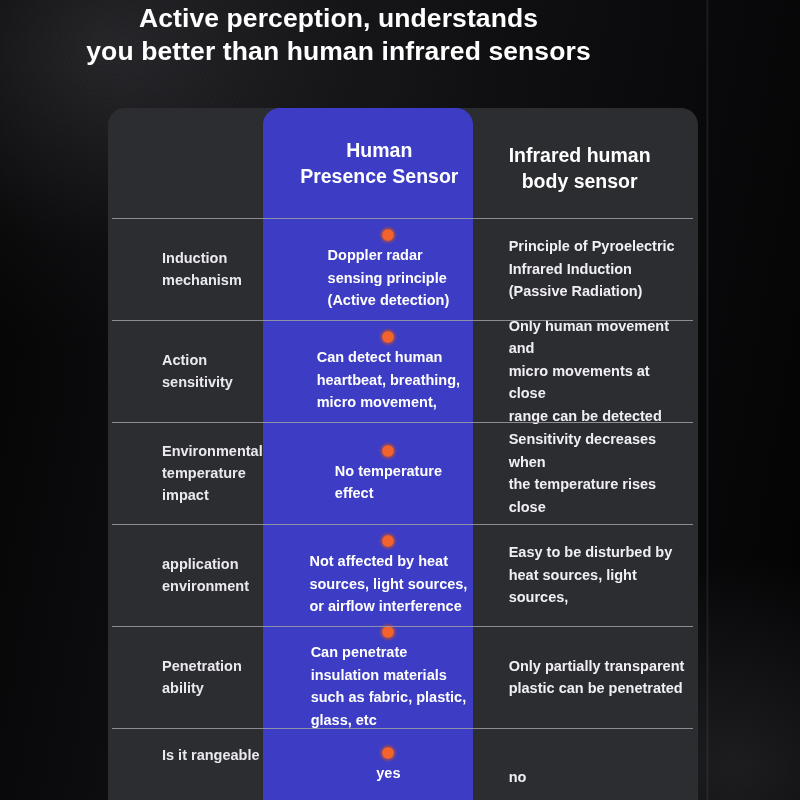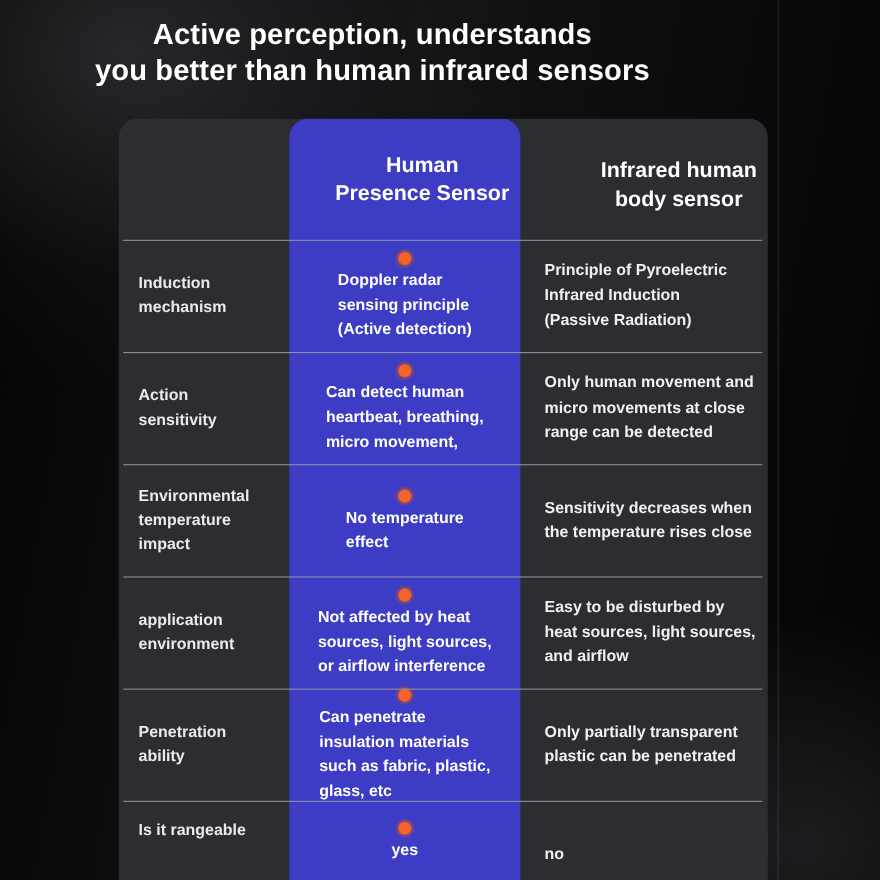--- a/index.html
+++ b/index.html
@@ -38,21 +38,21 @@
   }
   #bg-seam {
     position: absolute;
     top: 0; bottom: 0; left: 706px; width: 3px;
     background: linear-gradient(90deg, rgba(0,0,0,0) 0%, rgba(70,70,78,0.35) 45%, rgba(0,0,0,0) 100%);
   }
 
   
   #title {
     position: absolute;
-    top: 15px; left: 0; width: 677px;
+    top: 2px; left: 0; width: 677px;
     text-align: center;
     color: #ffffff;
     font-size: 26.5px;
     font-weight: 700;
     line-height: 33px;
     letter-spacing: 0.1px;
     z-index: 4;
   }
   #title .tl { display: block; white-space: nowrap; }
 
@@ -101,29 +101,29 @@
     height: 1px;
     background: #9c9ca3;
     opacity: 0.85;
   }
 
   .cell {
     box-sizing: border-box;
     display: flex;
     align-items: center;
   }
-  .c-label  { width: 155px; padding: 0 12px 0 18px; }
+  .c-label  { width: 155px; padding: 0 12px 0 18px; margin-left: 36px; }
   .c-main   { width: 210px; padding: 0 10px 0 10px; }
   .c-other  { width: 225px; padding: 0 10px 0 22px; }
 
   
   #header-row { height: 110px; }
   #header-row .c-main,
   #header-row .c-other {
-    justify-content: flex-end;
+    justify-content: flex-start;
     text-align: center;
   }
   .hdr-text {
     color: #ffffff;
     font-size: 19.5px;
     font-weight: 700;
     line-height: 26px;
   }
   #header-row .c-other .hdr-text { padding-bottom: 0px; margin-top: 10px; }
 
@@ -307,21 +307,20 @@
             <div>Not affected by heat</div>
             <div>sources, light sources,</div>
             <div>or airflow interference</div>
           </div>
         </div>
       </div>
       <div class="cell c-other">
         <div class="other-text">
           <div>Easy to be disturbed by</div>
           <div>heat sources, light sources,</div>
-          <div>and airflow</div>
         </div>
       </div>
     </div>
 
     <div class="row drow">
       <div class="cell c-label">
         <div class="label-text">
           <div>Penetration</div>
           <div>ability</div>
         </div>

